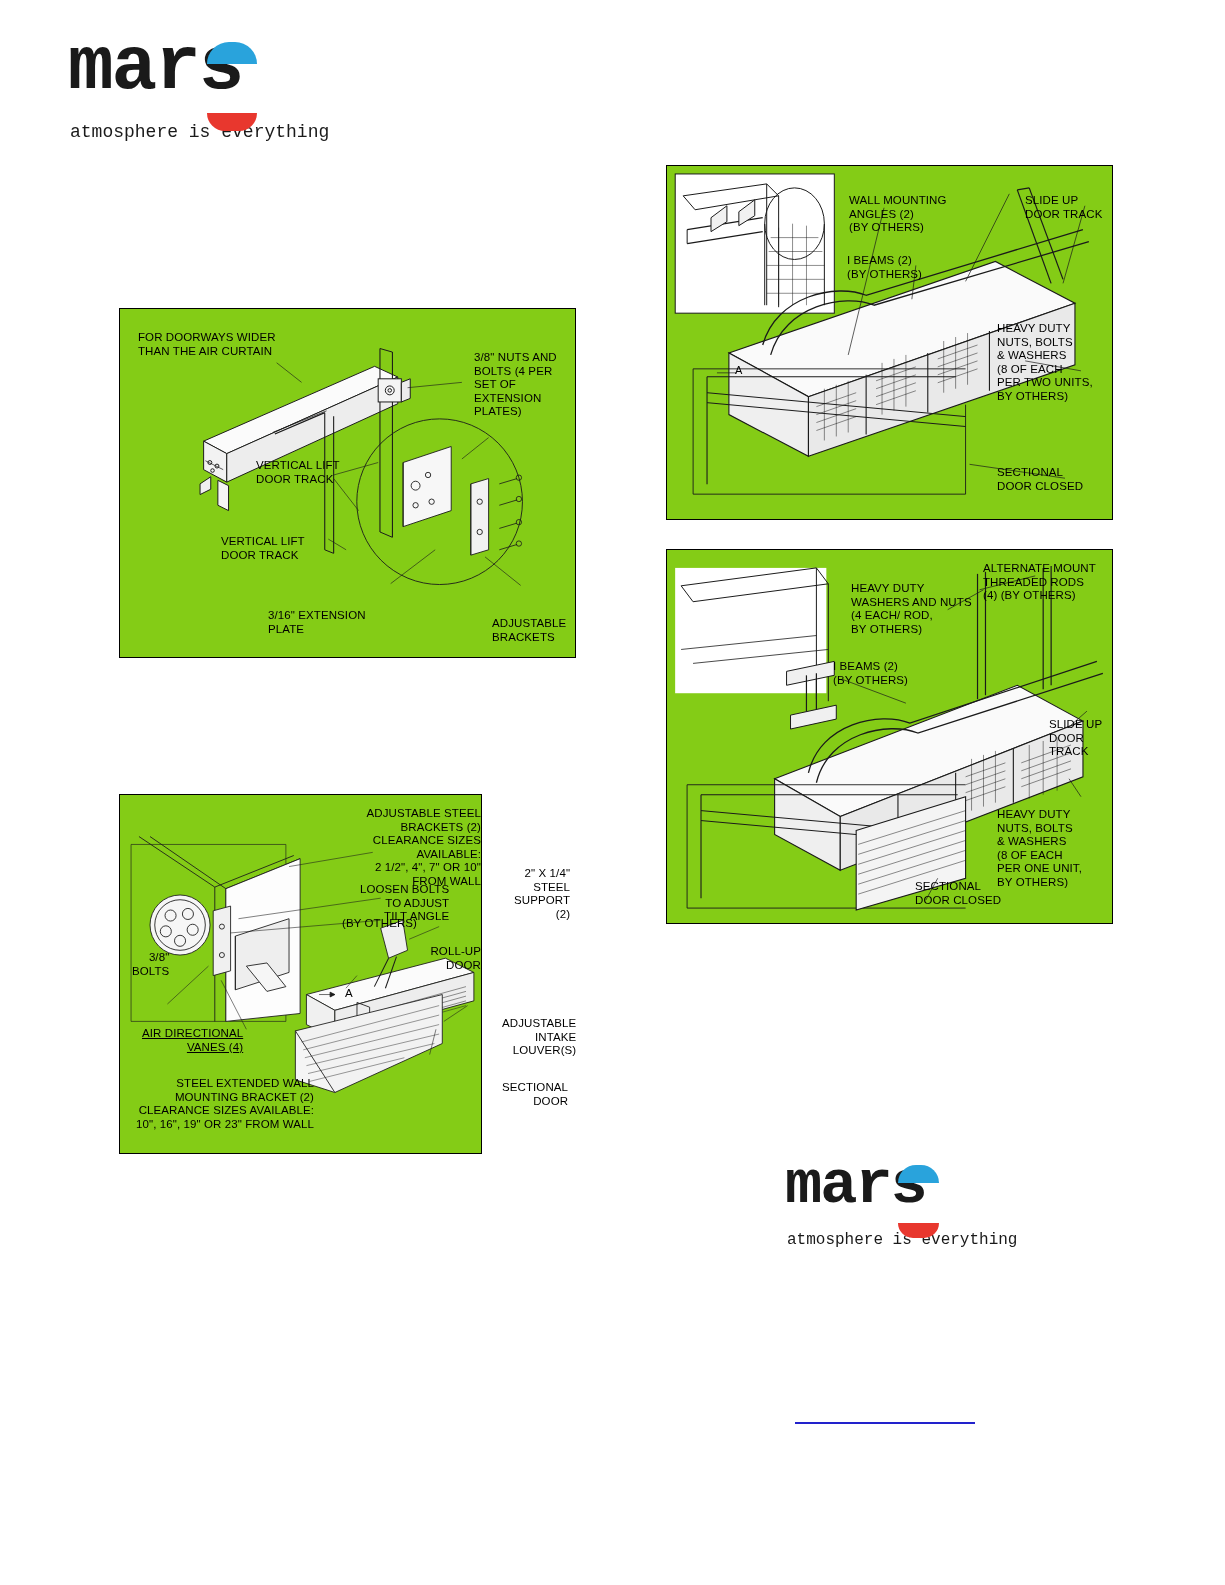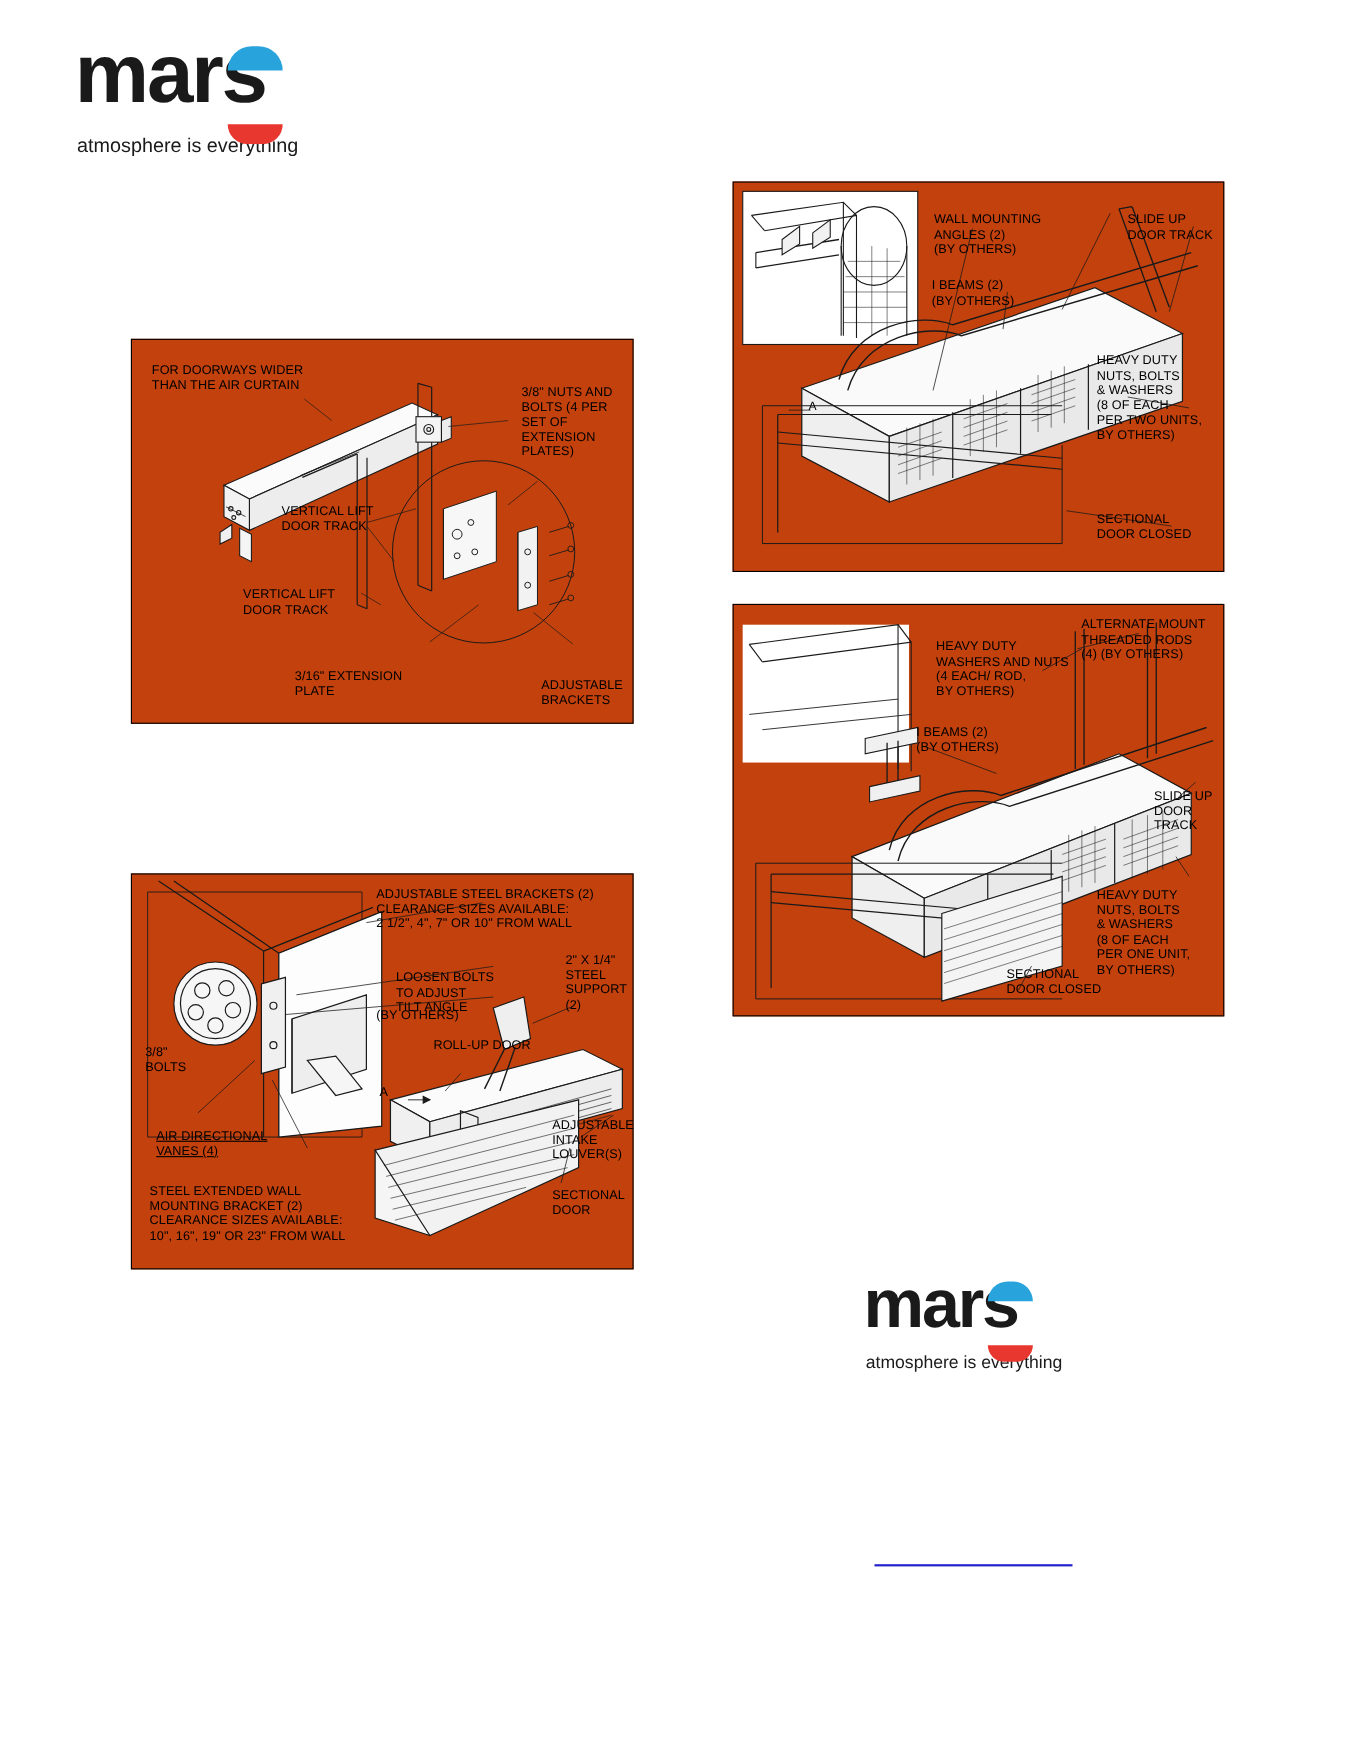--- a/index.html
+++ b/index.html
@@ -4,21 +4,21 @@
 <style>
   html,body{margin:0;padding:0;}
   body{
     width:1225px;height:1585px;background:#ffffff;
     font-family:"Liberation Sans", sans-serif;
     color:#000;position:relative;overflow:hidden;
   }
   .page{position:relative;width:1225px;height:1585px;}
 
   
-  .logo-wrap{position:absolute;}
+  .logo-wrap{position:absolute;font-family:Liberation Mono, monospace;}
   .logo-mark{position:relative;}
   .logo-text{
     font-weight:bold;letter-spacing:-2px;line-height:1;
     color:#1a1a1a;white-space:nowrap;
   }
   .tagline{
     color:#1a1a1a;white-space:nowrap;
   }
 
   
@@ -42,21 +42,21 @@
     position:absolute;left:113px;top:68px;width:41px;height:15px;
     background:#e8372e;border-radius:0 0 22px 22px;
   }
   #logo-bottom .arc-blue{
     position:absolute;left:113px;top:10px;width:41px;height:18px;
     background:#29a3dc;border-radius:22px 22px 0 0;
   }
 
   
   .figure{
-    position:absolute;border:1px solid #000;background:#c2410c;box-sizing:border-box;
+    position:absolute;border:1px solid #000;background:#84cc16;box-sizing:border-box;
   }
   .fig-svg{display:block;width:100%;height:100%;}
 
   .callout{
     position:absolute;font-size:11.5px;line-height:1.18;
     white-space:pre-line;color:#000;letter-spacing:0.1px;
   }
   .callout.small{font-size:11px;}
 
   
@@ -160,21 +160,21 @@
     <div class="callout" style="left:136px;top:150px;">VERTICAL LIFT
 DOOR TRACK</div>
     <div class="callout" style="left:101px;top:226px;">VERTICAL LIFT
 DOOR TRACK</div>
     <div class="callout" style="left:148px;top:300px;">3/16" EXTENSION
 PLATE</div>
     <div class="callout" style="left:372px;top:308px;">ADJUSTABLE
 BRACKETS</div>
   </div>
 
-  <div class="figure" id="fig-roll-up" style="left:119px;top:794px;width:457px;height:360px;">
+  <div class="figure" id="fig-roll-up" style="left:119px;top:794px;width:363px;height:360px;text-align:right;">
     <svg class="fig-svg" viewBox="0 0 457 360">
       <g fill="none" stroke="#1a1a1a" stroke-width="1.1">
 
         <path d="M14 16 L14 240 L210 240 L210 16 Z" stroke-width="0.8" stroke-dasharray="0"></path>
         <path d="M24 6 L120 70 L120 240"></path>
         <path d="M38 6 L134 72 L134 240"></path>
         <path d="M120 70 L220 30"></path>
         <path d="M134 72 L228 34"></path>
 
         <path d="M134 72 L228 34 L228 230 L134 240 Z" fill="#fdfdfd"></path>

